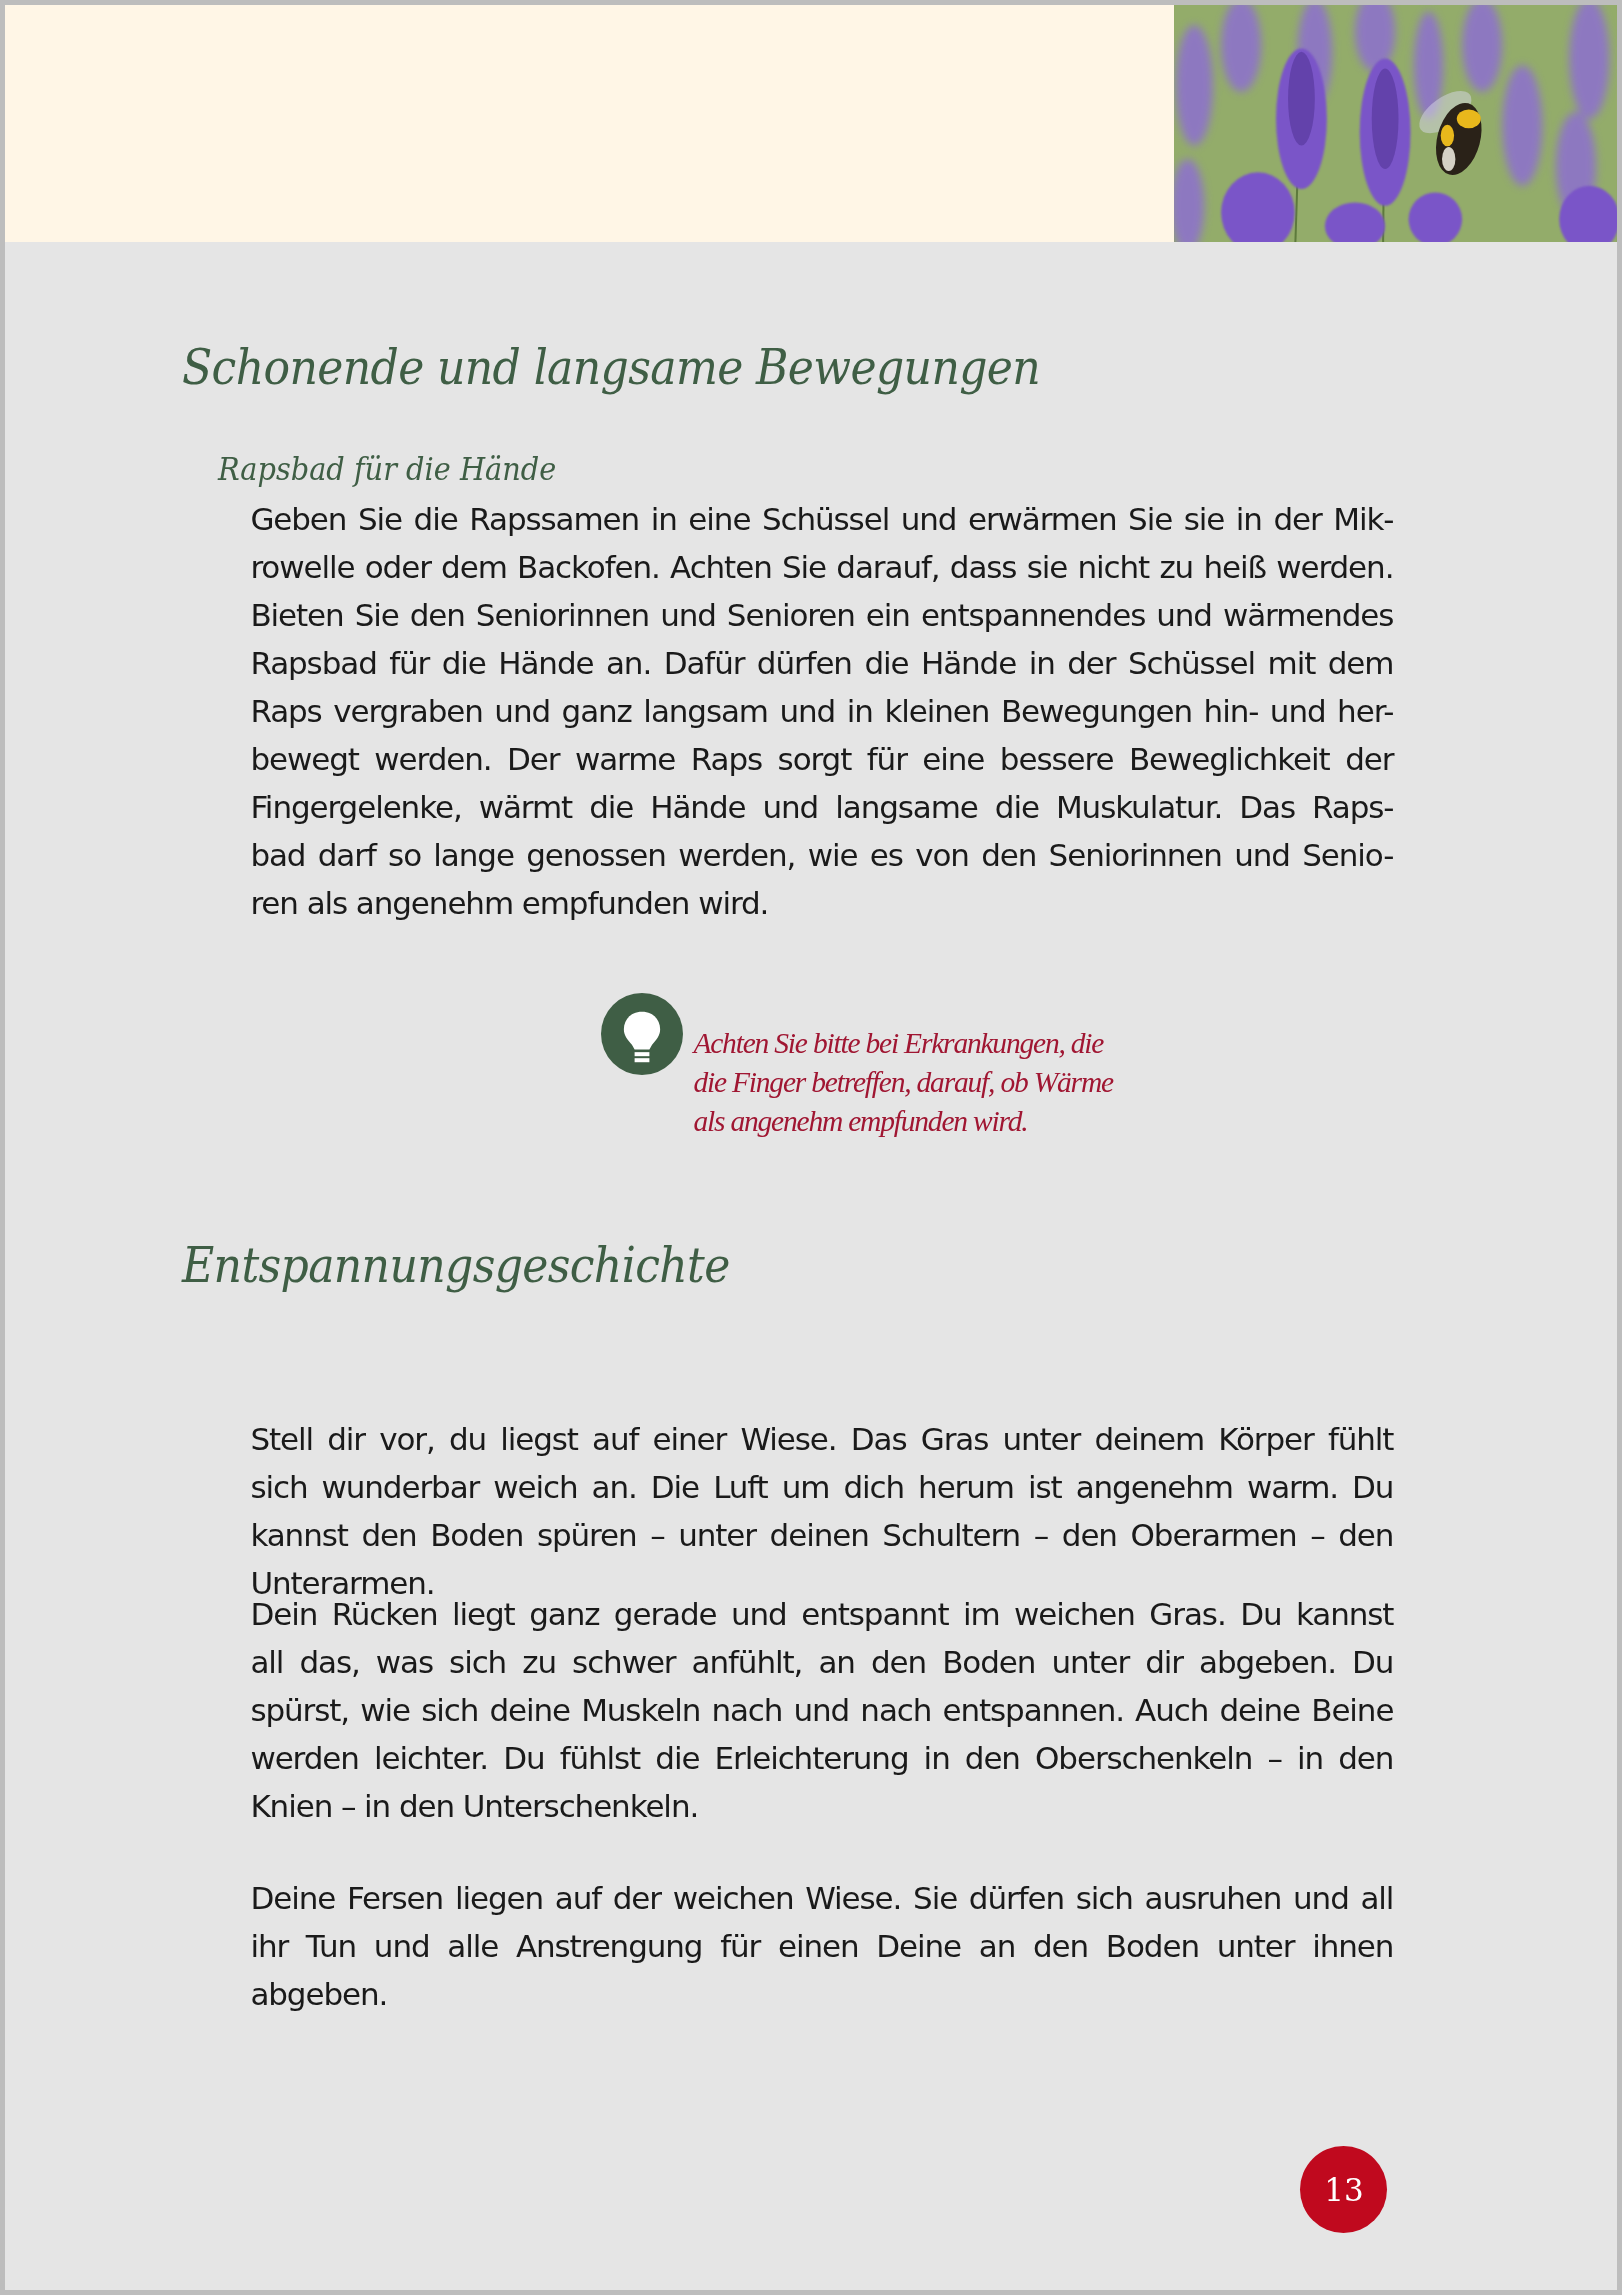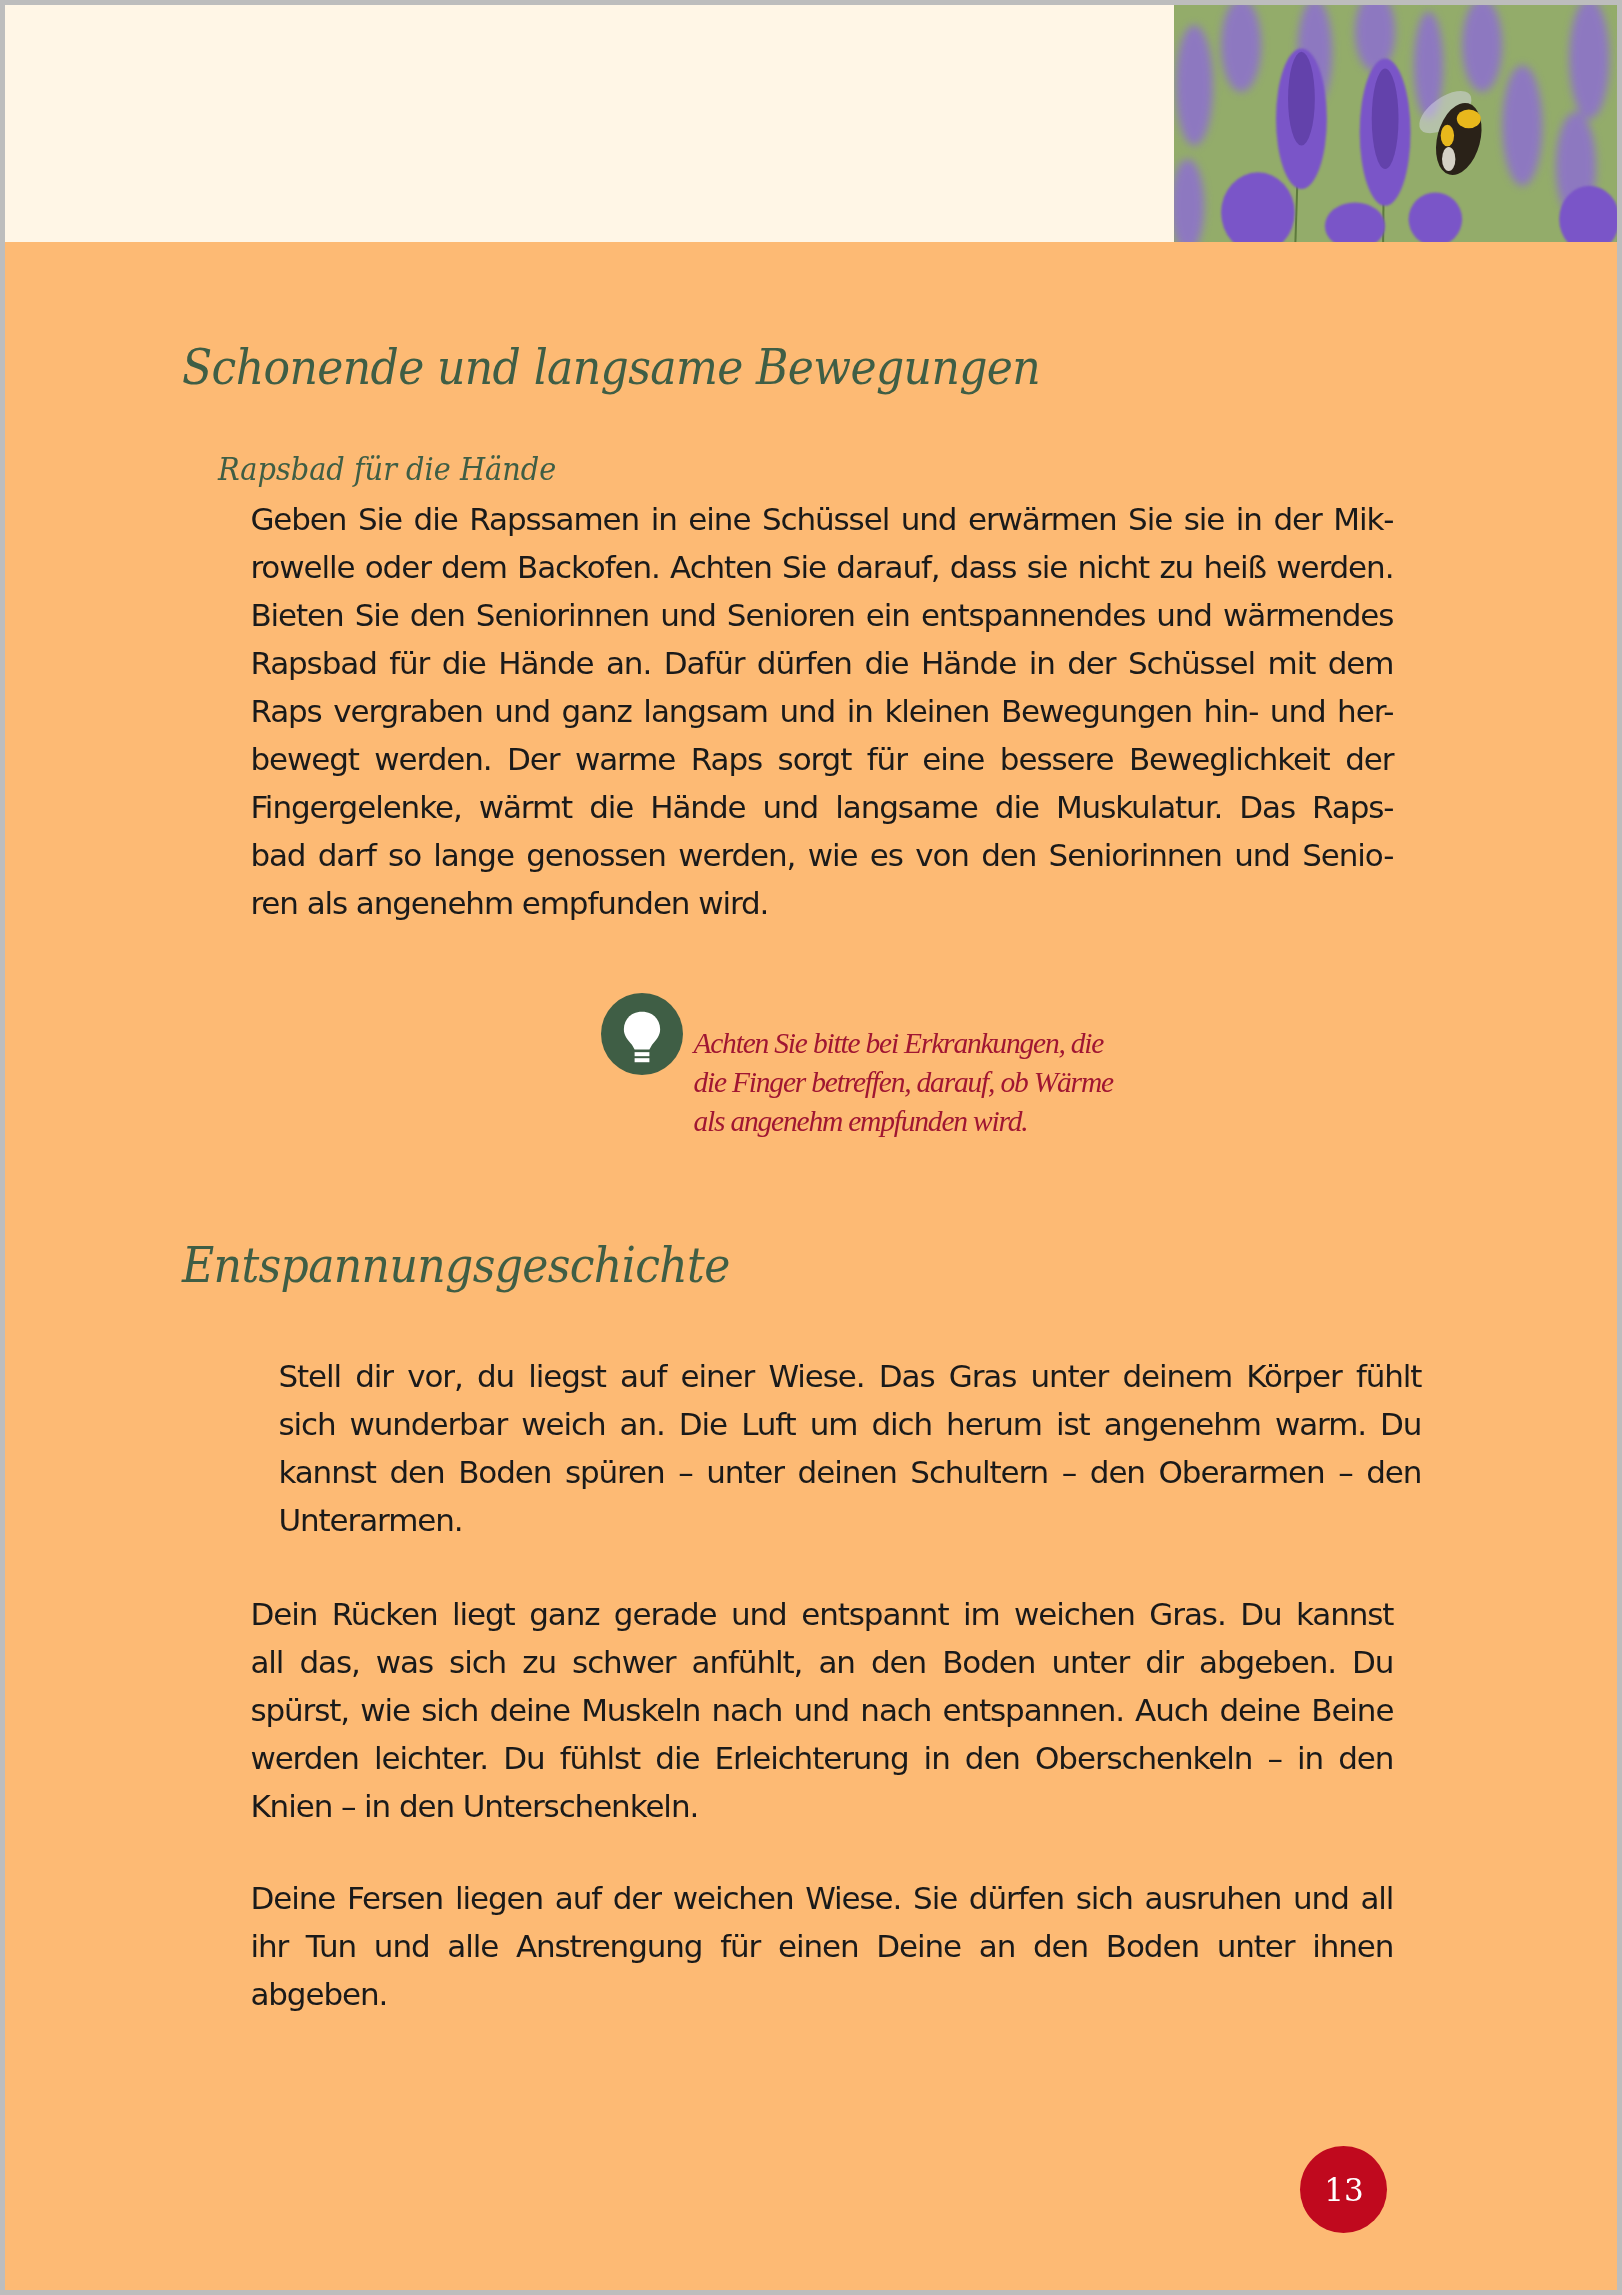--- a/index.html
+++ b/index.html
@@ -1,21 +1,21 @@
 <!DOCTYPE html>
 <html style="font-size:10.7px"><head>
 <meta charset="utf-8">
 <style>
   html, body { margin:0; padding:0; }
   body {
     width:1623px; height:2295px; background:#bdbdbd; position:relative; overflow:hidden;
     font-family:"DejaVu Sans", sans-serif;
   }
   .page {
-    position:absolute; left:5.4px; top:5.4px; width:1612px; height:2285px; background:#fdba74;
+    position:absolute; left:5.4px; top:5.4px; width:1612px; height:2285px; background:#e5e5e5;
   }
   .header-band {
     position:absolute; left:0; top:0; width:1169px; height:237px; background:#fff6e6;
   }
   .header-photo {
     position:absolute; left:1169px; top:0; width:443px; height:237px; overflow:hidden;
     background:linear-gradient(180deg,#8faa62 0%,#9bb26e 40%,#88a25a 100%);
   }
   .header-photo svg { display:block; }
   .h1 {
@@ -133,21 +133,21 @@
     </div>
     <div class="tip-text">
       <span>Achten Sie bitte bei Erkrankungen, die</span>
       <span>die Finger betreffen, darauf, ob Wärme</span>
       <span>als angenehm empfunden wird.</span>
     </div>
   </div>
 
   <h1 class="h1" style="top:1232px;">Entspannungsgeschichte</h1>
 
-  <p class="body-text" style="top:1347px;margin-left:28px;">
+  <p class="body-text" style="top:1410px;">
     <span class="line">Stell dir vor, du liegst auf einer Wiese. Das Gras unter deinem Körper fühlt</span>
     <span class="line">sich wunderbar weich an. Die Luft um dich herum ist angenehm warm. Du</span>
     <span class="line">kannst den Boden spüren – unter deinen Schultern – den Oberarmen – den</span>
     <span class="line last">Unterarmen.</span>
   </p>
 
   <p class="body-text" style="top:1585px;">
     <span class="line">Dein Rücken liegt ganz gerade und entspannt im weichen Gras. Du kannst</span>
     <span class="line">all das, was sich zu schwer anfühlt, an den Boden unter dir abgeben. Du</span>
     <span class="line">spürst, wie sich deine Muskeln nach und nach entspannen. Auch deine Beine</span>

